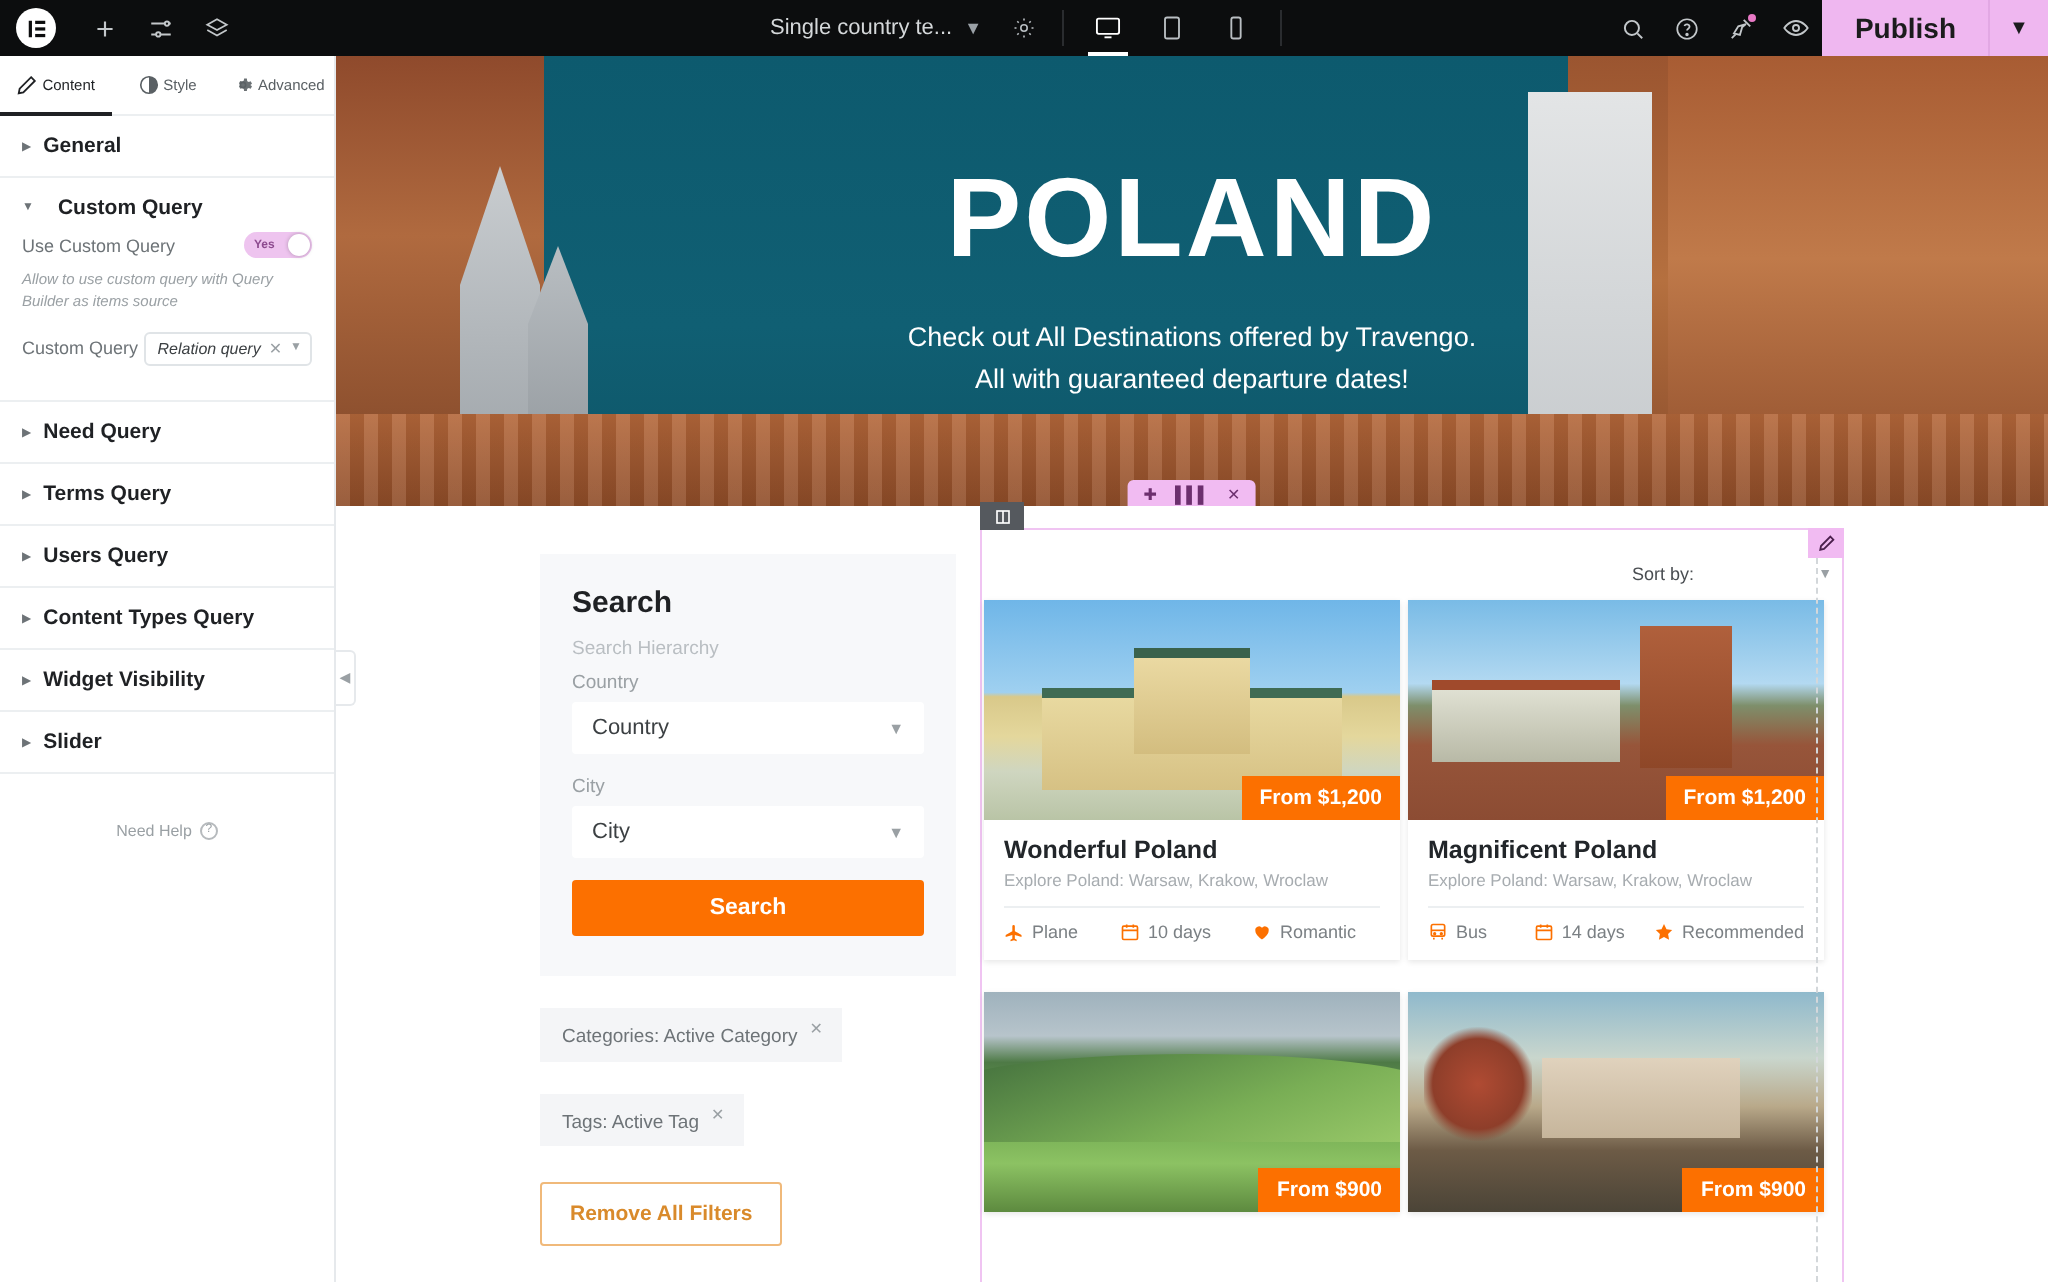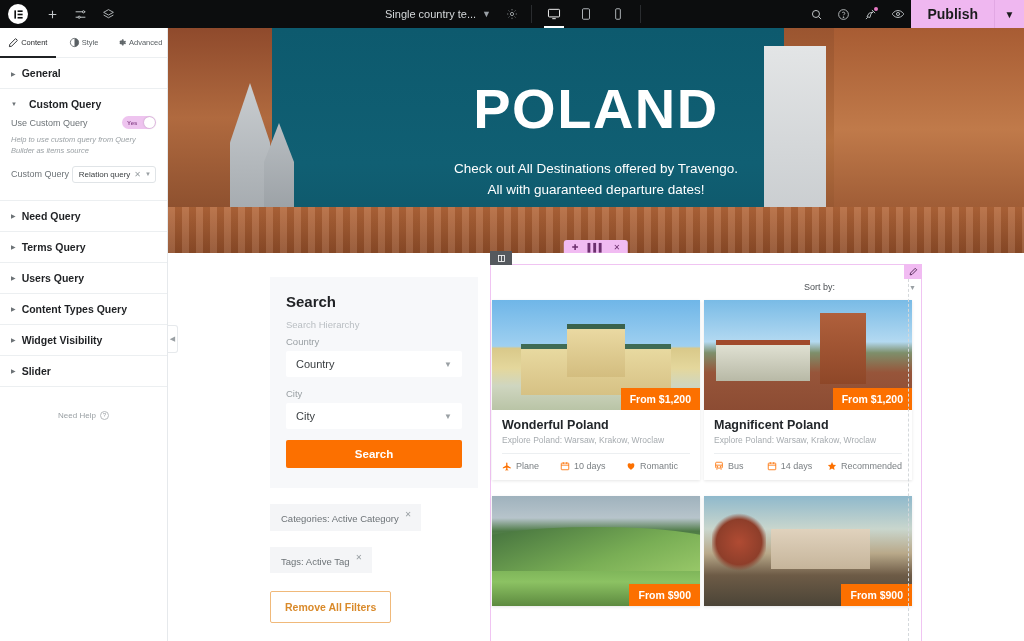--- a/index.html
+++ b/index.html
@@ -98,21 +98,21 @@
   .switch .yes { font-size: 6px; color: #8d4a8f; margin-left: 5px; font-weight:600; }
   .switch .knob {
     position:absolute; right: 1px; top: 1px; width: 11px; height: 11px; border-radius: 50%;
     background:#fff; box-shadow: 0 0 2px rgba(0,0,0,.25);
   }
   .hint { font-size: 7.5px; color: #9aa0a4; font-style: italic; line-height: 1.45; margin-bottom: 9px; }
   .sel {
     border: 1px solid #e0e4e7; border-radius: 3px; height: 17px; min-width: 78px;
     display: flex; align-items: center; padding: 0 4px 0 6px; gap: 4px; background:#fff;
   }
-  .sel .val { font-size: 8px; color: #3c4043; flex: 1; }
+  .sel .val { font-size: 8px; color: #3c4043; flex: 1; font-style: italic; }
   .sel .x { font-size: 8px; color: #9aa0a4; }
   .sel .dn { font-size: 6px; color: #9aa0a4; }
 
   .need-help {
     margin-top: 24px; display: flex; align-items: center; justify-content: center; gap: 4px;
     font-size: 8px; color: #9aa0a4;
   }
   .nh-ic {
     width: 9px; height: 9px; border: 1px solid #b6babd; border-radius: 50%;
     font-size: 6px; display:flex; align-items:center; justify-content:center; color:#9aa0a4;
@@ -225,21 +225,21 @@
   .wf-handle {
     position: absolute; left: 0; top: -13px; width: 22px; height: 14px; background: #55595e;
     display: flex; align-items: center; justify-content: center; color: #fff; z-index: 8;
   }
   .wf-edit {
     position: absolute; right: 0; top: 0; width: 18px; height: 15px; background: #f1bbf2;
     display: flex; align-items: center; justify-content: center; color: #4a1f4c; z-index: 8;
   }
   .sortbar {
     position: absolute; right: 0; top: 15px; width: 432px; height: 16px;
-    display: flex; align-items: center; justify-content: flex-end; gap: 12px; padding-right: 6px;
+    display: flex; align-items: center; justify-content: flex-end; gap: 0; padding-right: 6px;
     font-size: 9px; color: #4a4e52;
   }
   .sortbar .dn { font-size: 7px; color: #9aa0a4; margin-left: 62px; }
   .grid {
     position: absolute; left: 2px; top: 36px; width: 428px;
     display: grid; grid-template-columns: 208px 208px; gap: 16px 4px;
   }
   .card { background: #fff; box-shadow: 0 1px 3px rgba(0,0,0,.10); position: relative; }
   .card-img { height: 110px; position: relative; overflow: hidden; }
   .price {
@@ -436,21 +436,21 @@
         <span class="sec-title"></span>
         <span class="sec-title">Custom Query</span>
       </div>
       <div class="row">
         <span class="lbl">Use Custom Query</span>
         <span class="switch">
           <span class="yes">Yes</span>
           <span class="knob"></span>
         </span>
       </div>
-      <div class="hint">Help to use custom query from Query Builder as items source</div>
+      <div class="hint">Allow to use custom query with Query Builder as items source</div>
       <div class="row">
         <span class="lbl">Custom Query</span>
         <span class="sel">
           <span class="val">Relation query</span>
           <span class="x">✕</span>
           <span class="dn">▼</span>
         </span>
       </div>
     </div>
 

